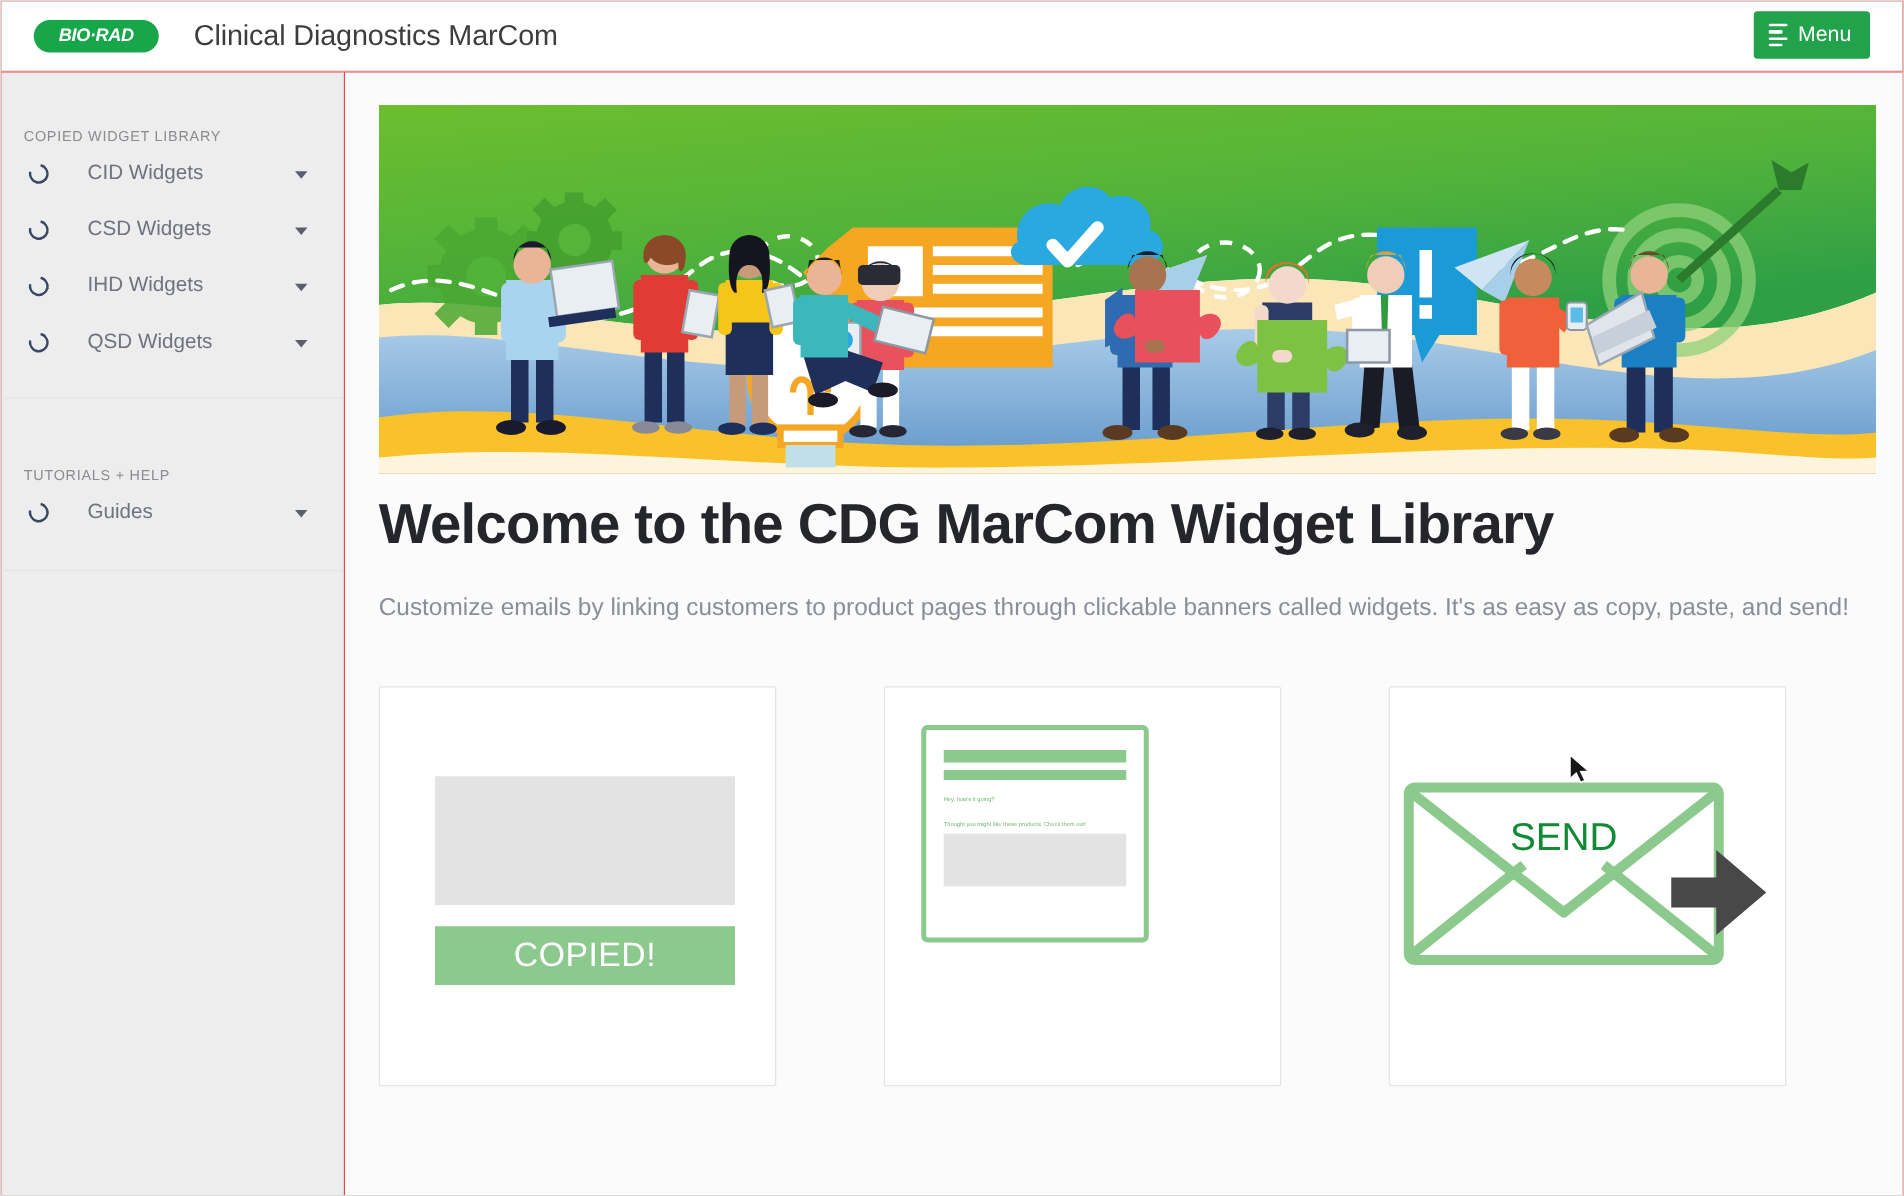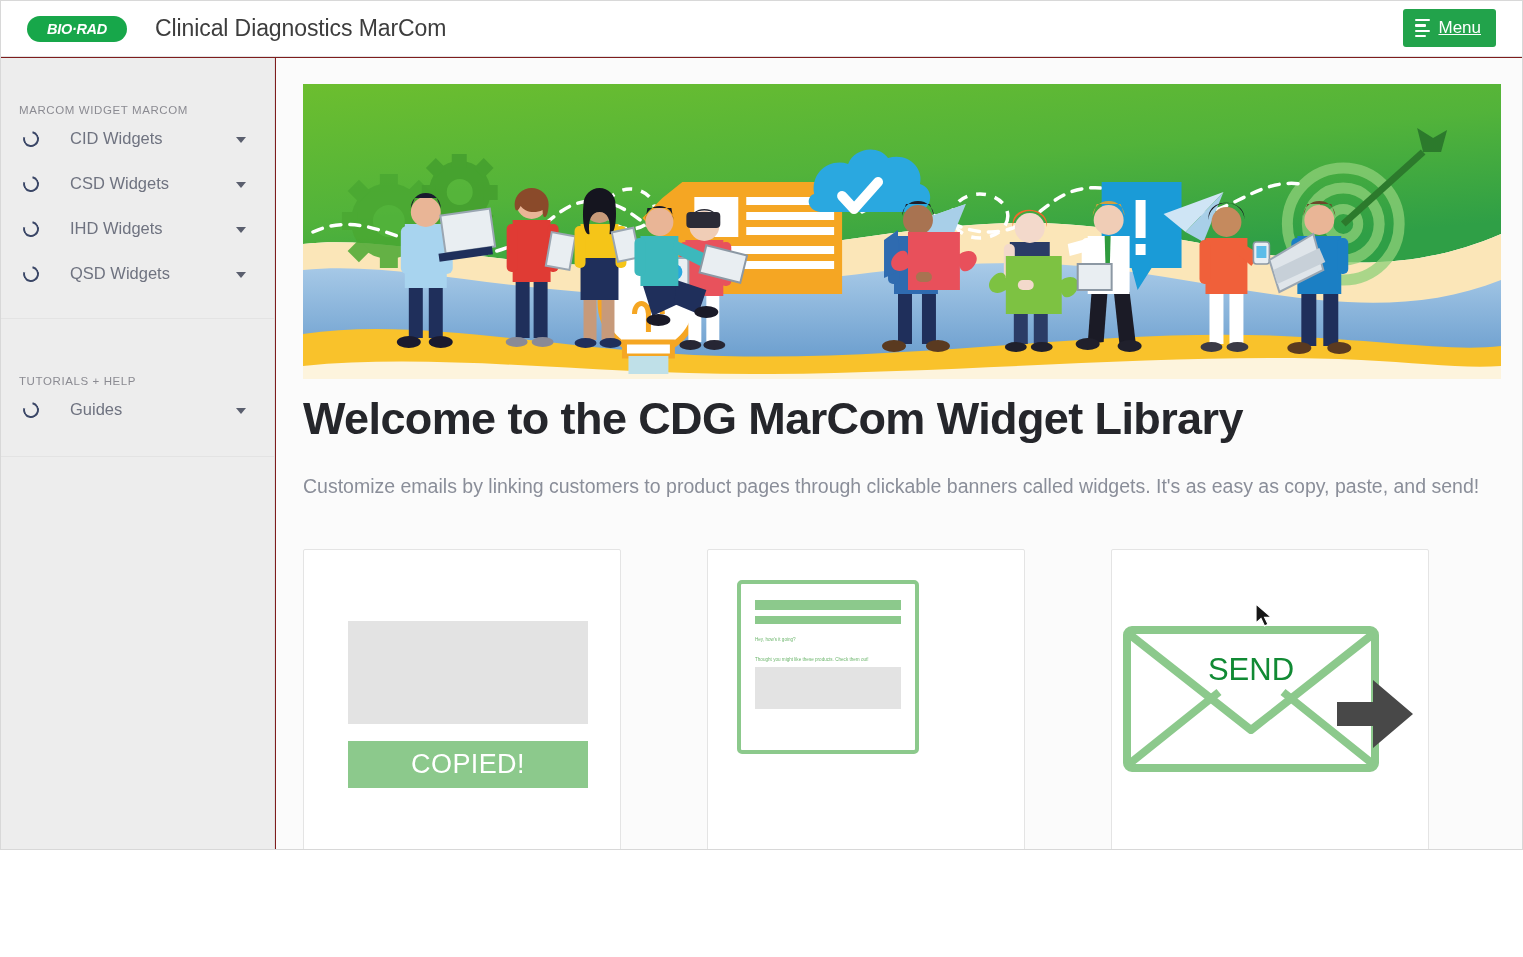--- a/index.html
+++ b/index.html
@@ -4,22 +4,22 @@
 <style>
   * { box-sizing: border-box; margin: 0; padding: 0; }
   html, body {
     width: 1523px; height: 957px;
     font-family: "Liberation Sans", sans-serif;
     background: #ffffff;
     overflow: hidden;
   }
   .app {
     position: relative;
-    width: 1523px; height: 850px;
-    background: #7f1d1d;
+    width: 1523px; height: 957px;
+    background: #ef4444;
     border: 1px solid #d8d8d8;
     overflow: hidden;
   }
 
   
   .header {
     position: absolute; top: 0; left: 0;
     width: 100%; height: 56px;
     background: #ffffff;
     border-bottom: 1px solid #e2e2e2;
@@ -52,21 +52,20 @@
     position: absolute; right: 26px; top: 8px;
     height: 38px;
     padding: 0 15px 0 12px;
     background: #22a34b;
     border: none; border-radius: 3px;
     color: #ffffff;
     font-size: 17px;
     font-family: "Liberation Sans", sans-serif;
     display: flex; align-items: center; gap: 8px;
     cursor: pointer;
-    text-decoration: underline;
   }
   .hamburger { display: inline-flex; flex-direction: column; gap: 3px; width: 15px; }
   .hamburger i { display: block; height: 2.3px; background: #fff; border-radius: 1px; }
   .hamburger i:nth-child(1) { width: 15px; }
   .hamburger i:nth-child(2) { width: 11px; }
   .hamburger i:nth-child(3) { width: 15px; }
   .hamburger i:nth-child(4) { width: 11px; }
 
   
   .sidebar {
@@ -234,21 +233,21 @@
           <i></i>
           <i></i>
         </span>
       <span>Menu</span>
     </button>
   </div>
 
   <nav class="sidebar">
 
     <div class="side-group">
-      <div class="side-section-label">MARCOM WIDGET MARCOM</div>
+      <div class="side-section-label">COPIED WIDGET LIBRARY</div>
 
       <div class="side-item">
         <span class="side-icon"></span>
         <span class="side-label">CID Widgets</span>
         <span class="side-caret"></span>
       </div>
 
       <div class="side-item">
         <span class="side-icon"></span>
         <span class="side-label">CSD Widgets</span>

